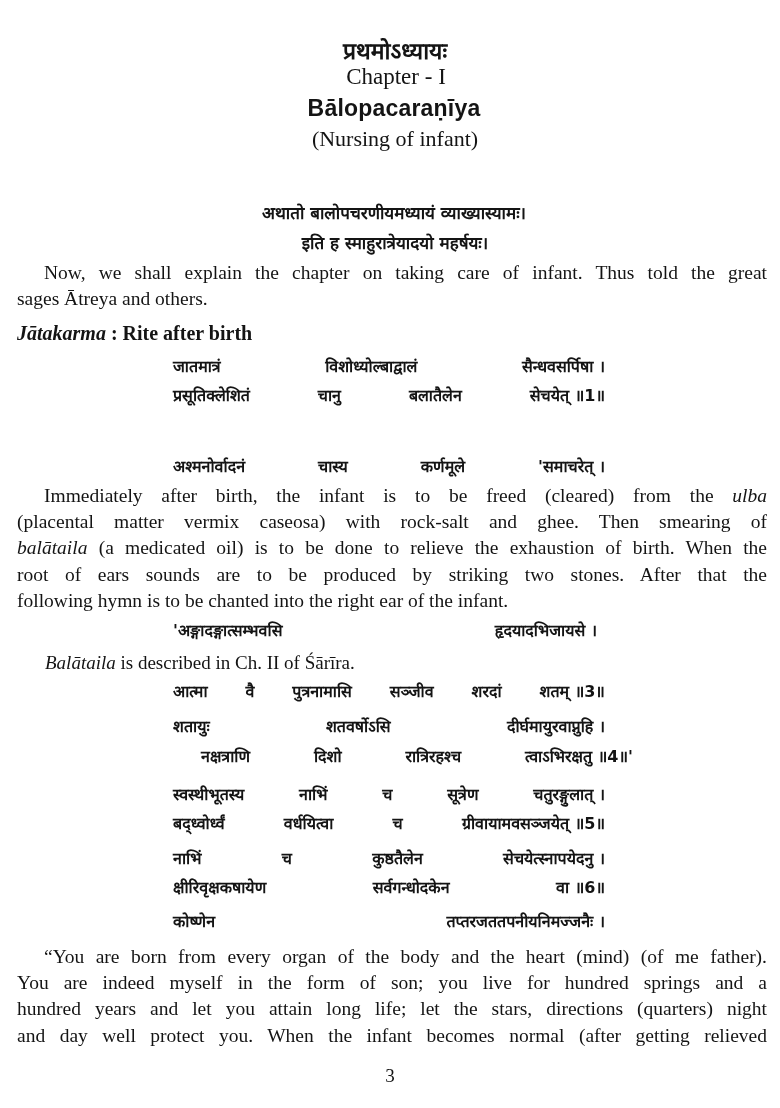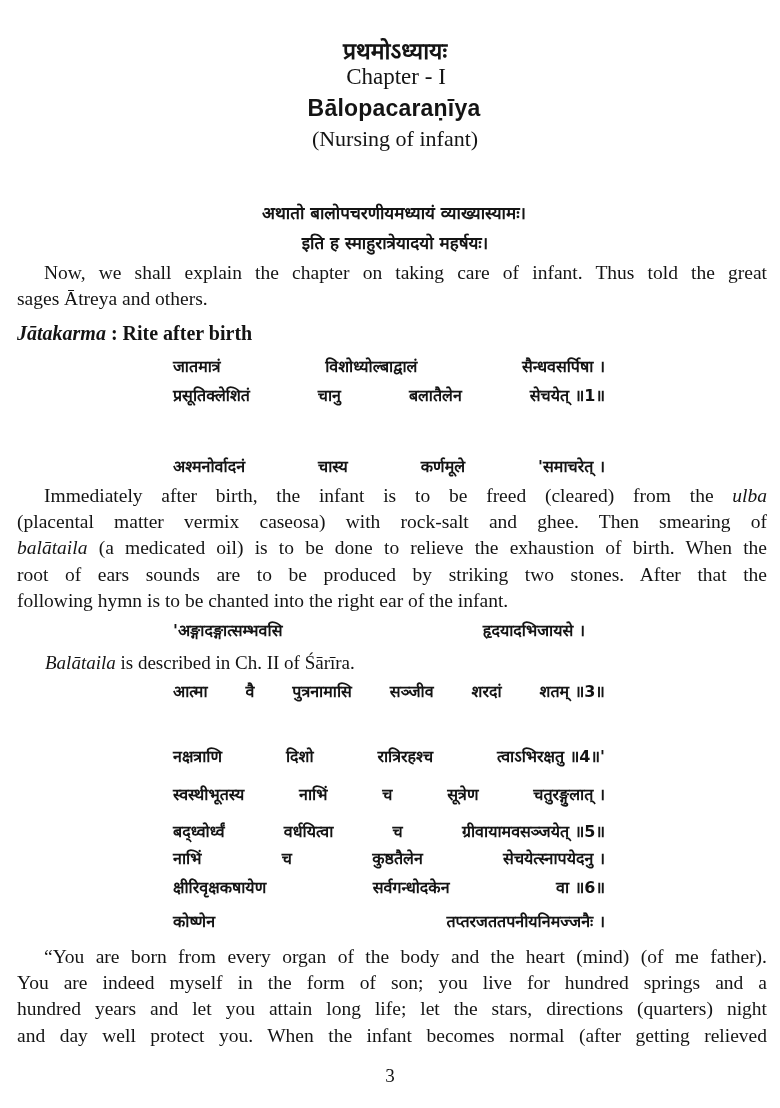--- a/index.html
+++ b/index.html
@@ -175,45 +175,50 @@
     <span class="line">root of ears sounds are to be produced by striking two stones. After that the</span>
     <span class="line last">following hymn is to be chanted into the right ear of the infant.</span>
   </div>
 
   <div class="note">
     <i>Balātaila</i><span> is described in Ch. II of Śārīra.</span>
   </div>
 
   <div class="verse deva" style="top:620px;">
     <span>'अङ्गादङ्गात्सम्भवसि</span>
-    <span style="margin-right:20px;">हृदयादभिजायसे ।</span>
+    <span style="margin-right:8px;">हृदयादभिजायसे ।</span>
   </div>
   <div class="verse deva" style="top:681px;">
     <span>आत्मा</span>
     <span>वै</span>
     <span>पुत्रनामासि</span>
     <span>सञ्जीव</span>
     <span>शरदां</span>
     <span>शतम् ॥3॥</span>
   </div>
-  <div class="verse deva" style="top:746px;">
+  <div class="verse deva" style="top:716px;">
+    <span>शतायुः</span>
+    <span>शतवर्षोऽसि</span>
+    <span>दीर्घमायुरवाप्नुहि ।</span>
+  </div>
+  <div class="verse deva" style="top:746px;margin-left:28px;">
     <span>नक्षत्राणि</span>
     <span>दिशो</span>
     <span>रात्रिरहश्च</span>
     <span>त्वाऽभिरक्षतु ॥4॥'</span>
   </div>
 
   <div class="verse deva" style="top:784px;gap:43px;">
     <span>स्वस्थीभूतस्य</span>
     <span>नाभिं</span>
     <span>च</span>
     <span>सूत्रेण</span>
     <span>चतुरङ्गुलात् ।</span>
   </div>
-  <div class="verse deva" style="top:813px;margin-top:8px;">
+  <div class="verse deva" style="top:813px;">
     <span>बद्ध्वोर्ध्वं</span>
     <span>वर्धयित्वा</span>
     <span>च</span>
     <span>ग्रीवायामवसञ्जयेत् ॥5॥</span>
   </div>
 
   <div class="verse deva" style="top:848px;">
     <span>नाभिं</span>
     <span>च</span>
     <span>कुष्ठतैलेन</span>

